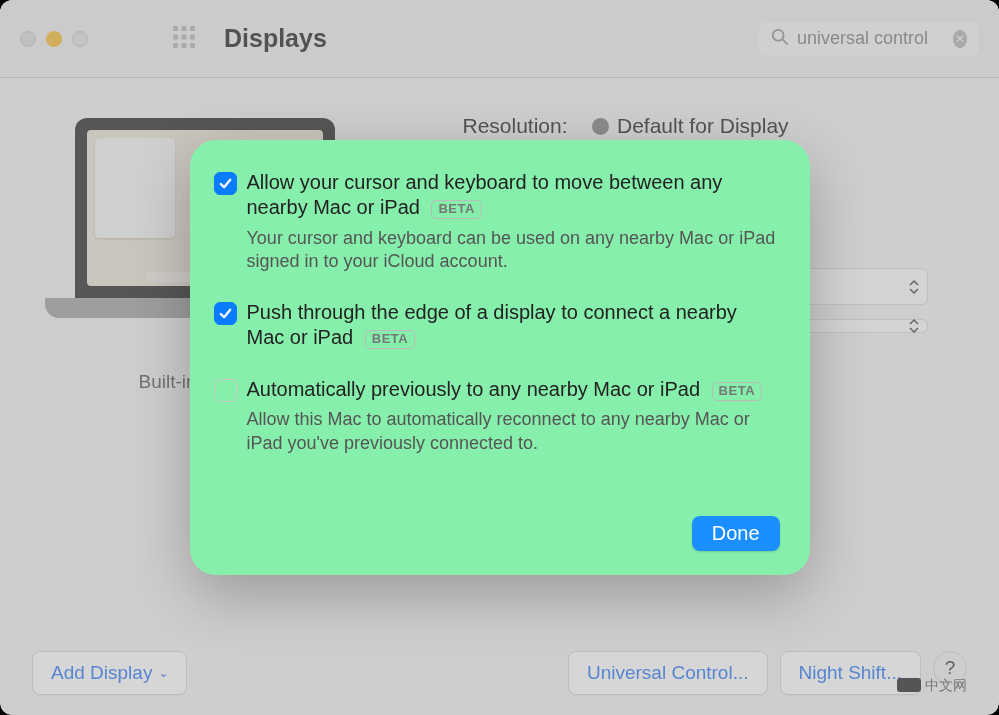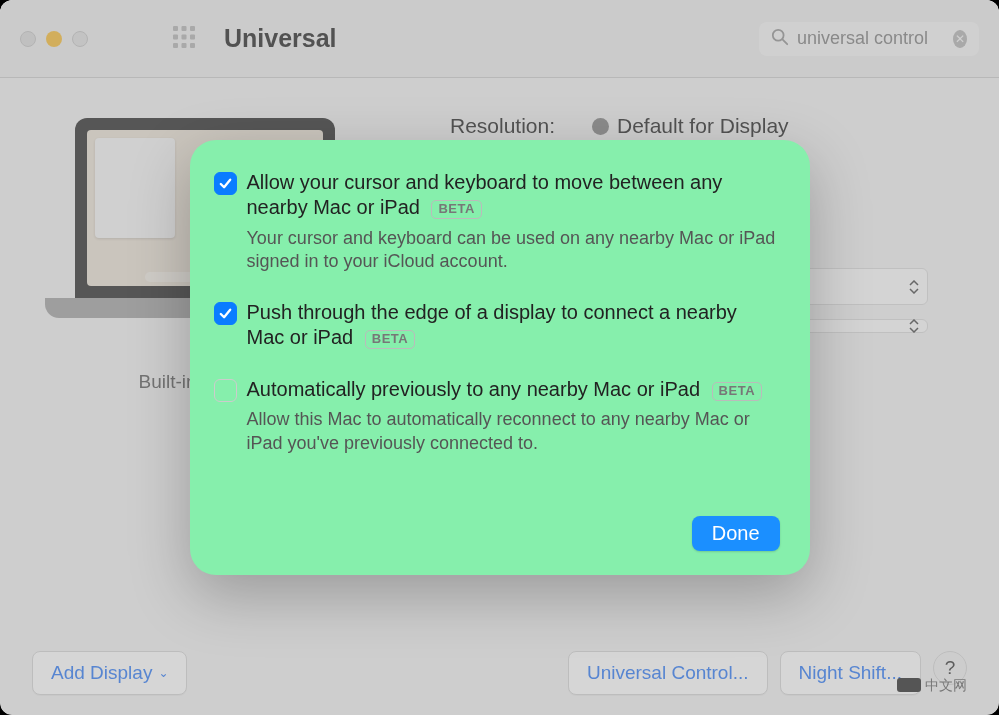--- a/index.html
+++ b/index.html
@@ -32,21 +32,21 @@
     .laptop-screen { width: 100%; height: 100%; background: #ece4d8; border-radius: 4px; position: relative; overflow: hidden; }
     .laptop-screen .window-mock { position: absolute; left: 8px; top: 8px; width: 80px; height: 100px; background: #f5f5f5; border-radius: 4px; box-shadow: 0 1px 3px rgba(0,0,0,0.15); }
     .laptop-dock { position: absolute; bottom: 4px; left: 50%; transform: translateX(-50%); width: 120px; height: 10px; background: rgba(255,255,255,0.4); border-radius: 5px; }
     .laptop-base { position: absolute; bottom: 0; left: 0; right: 0; height: 20px; background: #a8a8a8; border-radius: 0 0 14px 14px; }
     
     .device-name { font-size: 25px; font-weight: 600; color: #333; margin-top: 20px; }
     .device-desc { font-size: 19px; color: #666; margin-top: 4px; }
     
     .right-panel { flex: 1; padding: 36px 40px; display: flex; flex-direction: column; }
     .setting-row { display: flex; align-items: center; margin-bottom: 28px; }
-    .setting-label { font-size: 21px; color: #333; width: 130px; text-align: left; margin-right: 12px; }
+    .setting-label { font-size: 21px; color: #333; width: 130px; text-align: center; margin-right: 12px; }
     .radio { width: 17px; height: 17px; border-radius: 50%; background: #8a8a8a; margin-right: 8px; }
     .setting-value { font-size: 21px; color: #333; }
     
     .brightness-label { font-size: 21px; color: #333; margin-left: 148px; }
     .brightness-hint { font-size: 18px; color: #666; margin-left: 148px; margin-top: 4px; line-height: 1.4; }
     
     .select-row { display: flex; align-items: center; background: #fafafa; border: 1px solid #dcdcdc; border-radius: 6px; padding: 6px 14px; margin-top: 20px; margin-left: 148px; width: 330px; position: relative; }
     .select-value { font-size: 20px; color: #333; }
     .select-chevrons { position: absolute; right: 8px; display: flex; flex-direction: column; gap: 2px; }
     .select-chevrons svg { width: 10px; height: 6px; }
@@ -103,21 +103,21 @@
             <rect x="18" y="1" width="5" height="5" rx="1"></rect>
             <rect x="1" y="9.5" width="5" height="5" rx="1"></rect>
             <rect x="9.5" y="9.5" width="5" height="5" rx="1"></rect>
             <rect x="18" y="9.5" width="5" height="5" rx="1"></rect>
             <rect x="1" y="18" width="5" height="5" rx="1"></rect>
             <rect x="9.5" y="18" width="5" height="5" rx="1"></rect>
             <rect x="18" y="18" width="5" height="5" rx="1"></rect>
           </g>
         </svg>
     </span>
-    <div class="title">Universal</div>
+    <div class="title">Displays</div>
     <div class="search-box">
       <span><svg width="18" height="18" viewBox="0 0 20 20">
             <circle cx="8" cy="8" r="6" stroke="#9a9a9a" stroke-width="2" fill="none"></circle>
             <line x1="13" y1="13" x2="18" y2="18" stroke="#9a9a9a" stroke-width="2" stroke-linecap="round"></line>
           </svg></span>
       <input type="text" value="universal control" style="">
       <span class="search-clear">✕</span>
     </div>
   </div>
 

